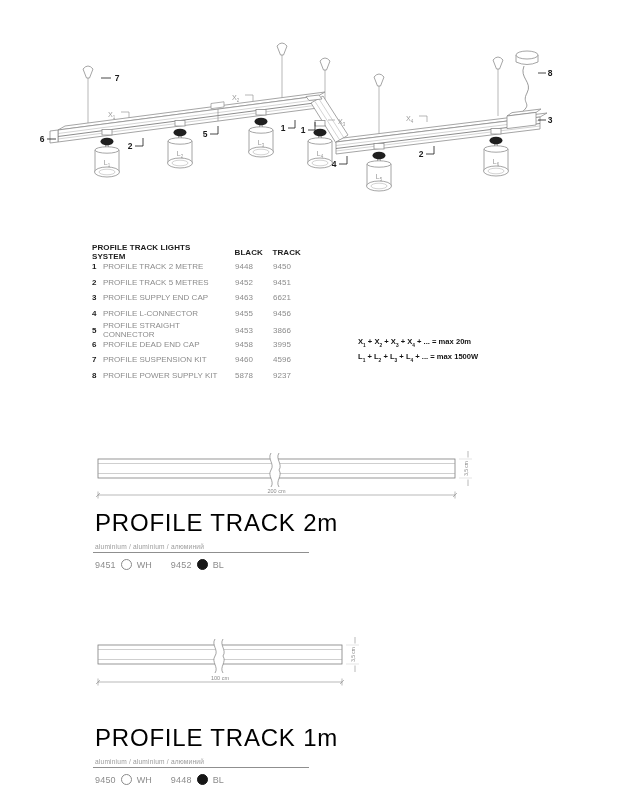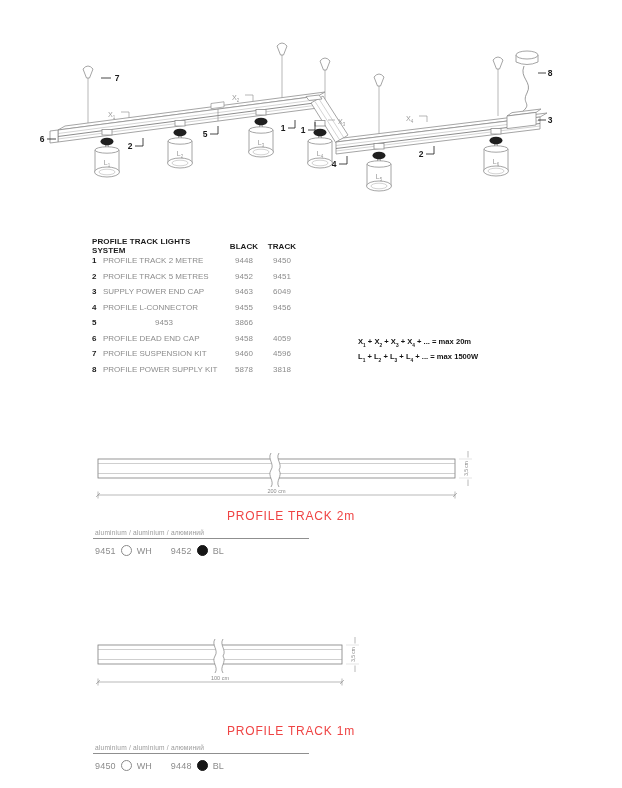--- a/index.html
+++ b/index.html
@@ -2,37 +2,37 @@
 <html><head>
 <meta charset="utf-8">
 <style>
   html,body{margin:0;padding:0;background:#fff;}
   .page{position:relative;width:622px;height:788px;background:#fff;overflow:hidden;
         font-family:"Liberation Sans", sans-serif;}
   svg{position:absolute;display:block;}
   svg text{font-family:"Liberation Sans", sans-serif;}
 
   
-  .tbl{position:absolute;left:92px;top:237px;width:210px;}
+  .tbl{position:absolute;left:92px;top:243px;width:210px;}
   .tbl-head{display:grid;grid-template-columns:133px 38px 38px;height:16px;align-items:center;
             font-size:8px;font-weight:bold;color:#1c1c1c;letter-spacing:.1px;}
-  .tbl-head .c{text-align:center;}
+  .tbl-head .c{text-align:right;}
   .tbl-row{display:grid;grid-template-columns:11px 122px 38px 38px;height:15.5px;align-items:center;
            font-size:8px;color:#8c8c8c;}
   .tbl-row .n{font-weight:bold;color:#1c1c1c;}
   .tbl-row .c{text-align:center;}
 
   
   .formulas{position:absolute;left:358px;top:336px;font-size:7.6px;font-weight:bold;color:#141414;
             line-height:11.5px;white-space:nowrap;}
   .formulas sub{font-size:4.8px;}
 
   
   .product{position:absolute;left:95px;width:260px;}
-  .p-title{font-size:12px;color:#ef4444;letter-spacing:.8px;text-align:right;}
+  .p-title{font-size:24px;color:#000000;letter-spacing:.8px;}
   .p-mat{font-size:6.6px;color:#9b9b9b;letter-spacing:.2px;margin-top:6px;}
   .p-rule{width:216px;border:0;border-top:1px solid #8f8f8f;margin:2px 0 0 -2px;}
   .p-variants{display:flex;align-items:center;gap:5px;margin-top:6px;font-size:9px;color:#8c8c8c;}
   .p-variants .code{letter-spacing:.2px;}
   .dot{display:inline-block;width:11px;height:11px;border-radius:50%;border:1px solid #8a8a8a;
        background:#fff;box-sizing:border-box;}
   .dot[data-fill="black"]{background:#161616;border-color:#161616;}
   .gap{width:9px;}
 </style>
 </head>
@@ -235,52 +235,53 @@
       <div class="c">9450</div>
     </div>
     <div class="tbl-row">
       <div class="n">2</div>
       <div>PROFILE TRACK 5 METRES</div>
       <div class="c">9452</div>
       <div class="c">9451</div>
     </div>
     <div class="tbl-row">
       <div class="n">3</div>
-      <div>SUPPLY POWER END CAP</div>
+      <div>PROFILE SUPPLY END CAP</div>
       <div class="c">9463</div>
-      <div class="c">6049</div>
+      <div class="c">6621</div>
     </div>
     <div class="tbl-row">
       <div class="n">4</div>
       <div>PROFILE L-CONNECTOR</div>
       <div class="c">9455</div>
       <div class="c">9456</div>
     </div>
     <div class="tbl-row">
       <div class="n">5</div>
+      <div>PROFILE STRAIGHT CONNECTOR</div>
       <div class="c">9453</div>
       <div class="c">3866</div>
     </div>
     <div class="tbl-row">
       <div class="n">6</div>
       <div>PROFILE DEAD END CAP</div>
       <div class="c">9458</div>
-      <div class="c">4059</div>
+      <div class="c">3995</div>
     </div>
     <div class="tbl-row">
       <div class="n">7</div>
       <div>PROFILE SUSPENSION KIT</div>
       <div class="c">9460</div>
       <div class="c">4596</div>
     </div>
     <div class="tbl-row">
       <div class="n">8</div>
       <div>PROFILE POWER SUPPLY KIT</div>
       <div class="c">5878</div>
-      <div class="c">3818</div>
+      <div class="c">9237</div>
     </div>
   </div>
 
   <div class="formulas">
     <div>X<sub>1</sub> + X<sub>2</sub> + X<sub>3</sub> + X<sub>4</sub> + ... = max 20m</div>
     <div>L<sub>1</sub> + L<sub>2</sub> + L<sub>3</sub> + L<sub>4</sub> + ... = max 1500W</div>
   </div>
 
   <svg style="left:90px;top:444px" width="390" height="58" viewBox="0 0 390 58">
     <g stroke="#7d7d7d" stroke-width="0.8" fill="none">

